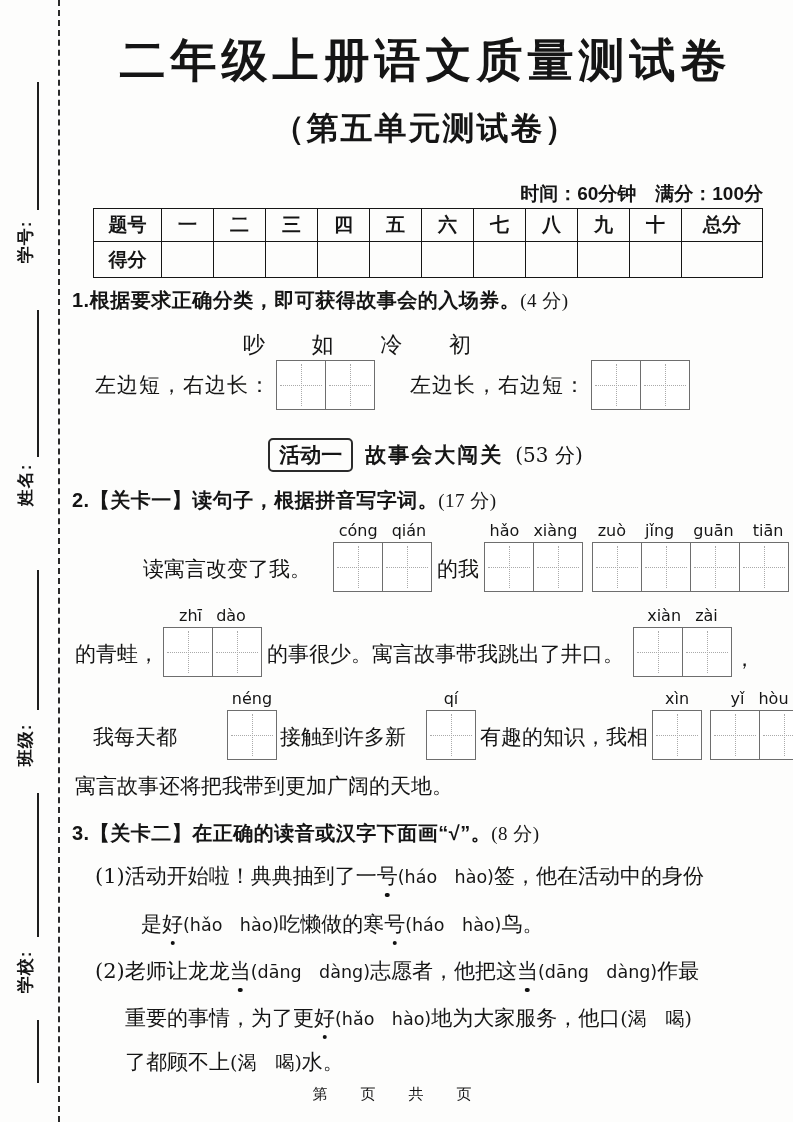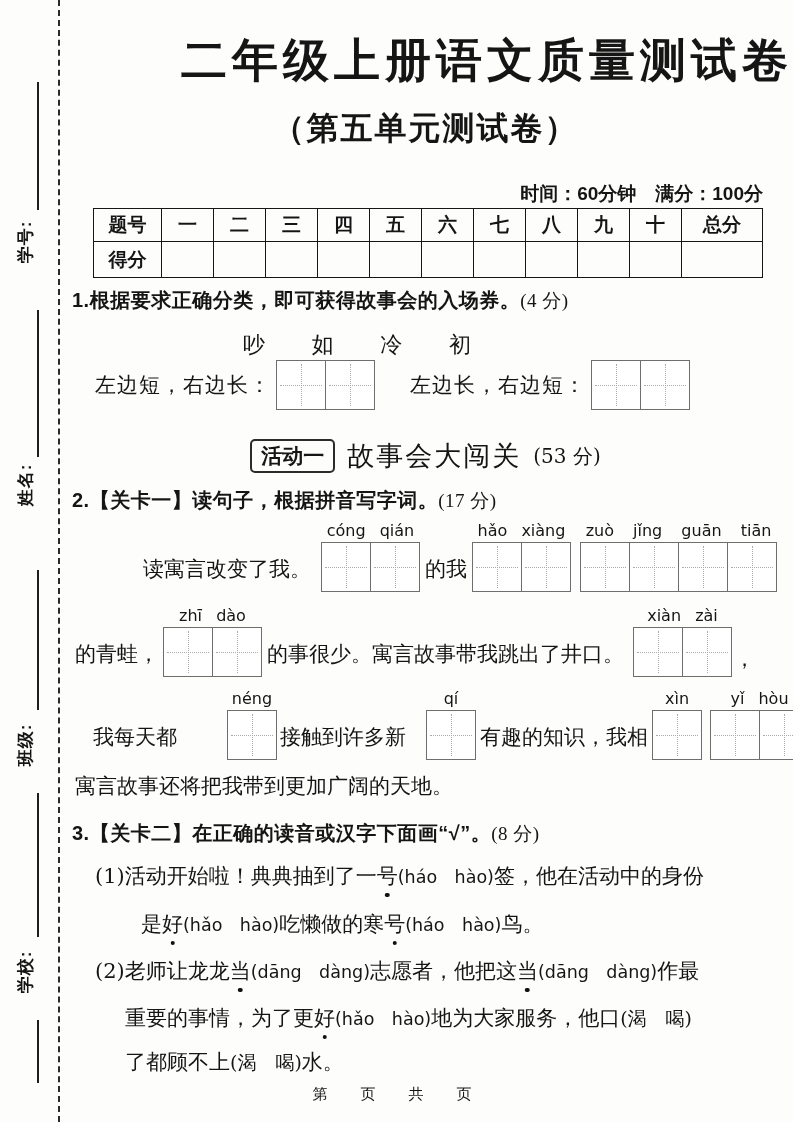--- a/index.html
+++ b/index.html
@@ -14,21 +14,21 @@
     border-left:2.5px dashed #2a2a2a;}
   .side-line{position:absolute; left:37px; width:0; border-left:2px solid #1e1e1e;}
   .side-label{
     position:absolute; width:72px; height:20px; left:-12px; text-align:center;
     transform:rotate(-90deg); font-size:17px; font-weight:600;
     font-family:"Liberation Sans",sans-serif; letter-spacing:1px; white-space:nowrap;
   }
   
   .content{position:absolute; left:58px; top:0; width:735px; height:100%;}
   .title{
-    position:absolute; top:30px; left:0; width:100%; text-align:right;
+    position:absolute; top:30px; left:0; width:100%; text-align:center;
     font-size:46px; font-weight:bold; letter-spacing:5px; white-space:nowrap;
   }
   .subtitle{
     position:absolute; top:107px; left:0; width:100%; text-align:center;
     font-size:32px; font-weight:bold; letter-spacing:2px;
   }
   .info-line{
     position:absolute; top:181px; right:30px; font-size:19px; font-weight:600;
   }
   
@@ -59,21 +59,21 @@
     border-left:1.5px dotted #aaa;}
   .cell::after{content:""; position:absolute; left:3px; right:3px; top:50%;
     border-top:1.5px dotted #aaa;}
   
   .activity{
     position:absolute; top:438px; left:0; width:100%; display:flex;
     justify-content:center; align-items:center; gap:12px;
   }
   .badge{border:2px solid #2b2b2b; border-radius:5px; padding:1px 9px;
     font-size:21px; font-weight:700;}
-  .act-title{font-size:27px; font-weight:400; letter-spacing:2px;}
+  .act-title{font-size:21px; font-weight:700; letter-spacing:2px;}
   .act-pts{font-family:"DejaVu Serif",serif; font-size:20px;}
   
   .q2row{position:absolute; display:flex; align-items:flex-end; height:72px;}
   .q2text{font-family:"DejaVu Serif",serif; font-size:21px; margin-bottom:9px; white-space:nowrap;}
   .punit{display:flex; flex-direction:column; align-items:center;}
   .pinyin{font-family:"DejaVu Sans",sans-serif; font-size:16px; margin-bottom:2px;
     white-space:pre; text-align:center;}
   .ws2{word-spacing:9px;} .ws4{word-spacing:14px;}
   
   .q3line{position:absolute; font-family:"DejaVu Serif",serif; font-size:21px; white-space:nowrap;}
@@ -174,21 +174,21 @@
       <span class="act-title">故事会大闯关</span>
       <span class="act-pts">(53 分)</span>
     </div>
 
     <div class="stem" style="top:487px;left:14px;">
       <span>2.【关卡一】读句子，根据拼音写字词。</span><span class="pts">(17 分)</span>
     </div>
 
     <div class="q2row" style="top:520px;left:85px;">
       <span class="q2text">读寓言改变了我。</span>
-      <div class="punit" style="margin-left:10px;">
+      <div class="punit" style="margin-left:22px;">
         <span class="pinyin ws2">cóng qián</span>
         <div class="wbox">
           <div class="cell"></div>
           <div class="cell"></div>
         </div>
       </div>
       <span class="q2text" style="margin-left:5px;">的我</span>
       <div class="punit" style="margin-left:5px;">
         <span class="pinyin ws2">hǎo xiàng</span>
         <div class="wbox">

